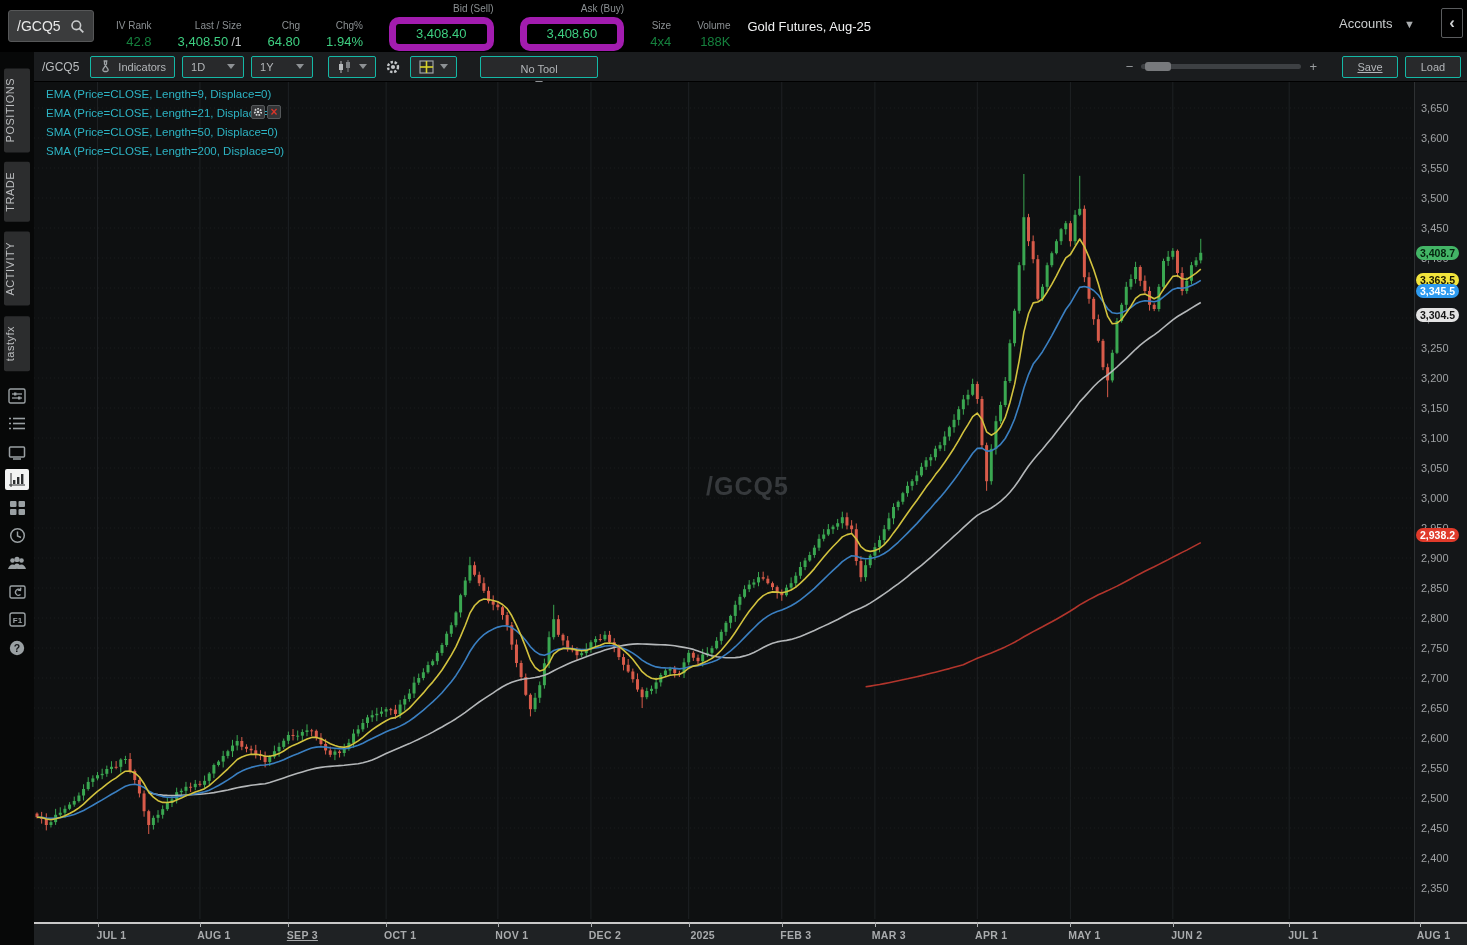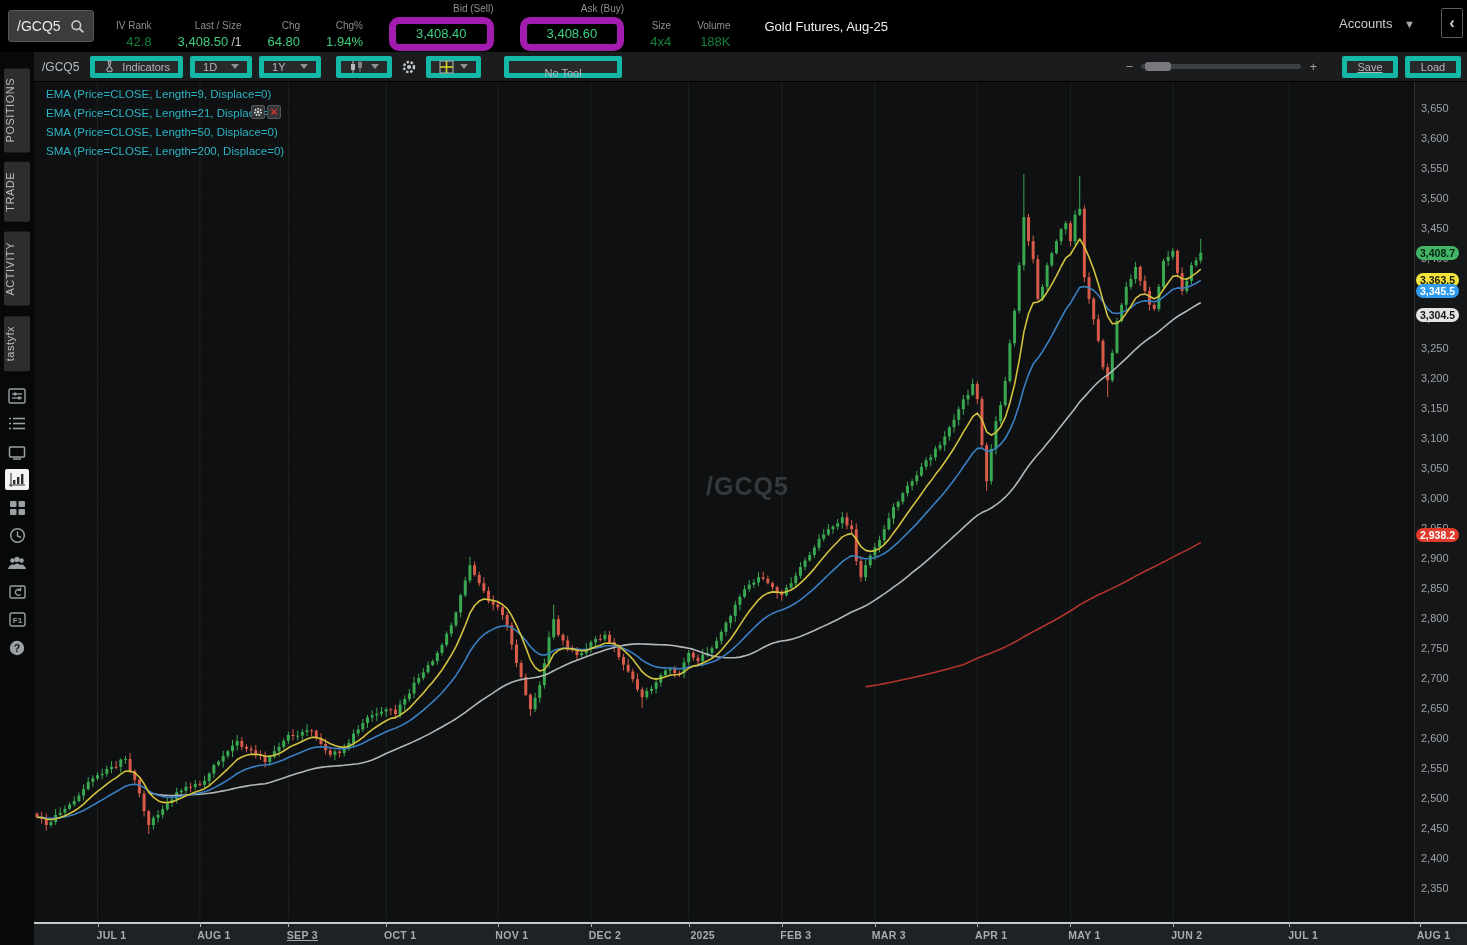--- a/index.html
+++ b/index.html
@@ -12,21 +12,21 @@
   .symbol-box { width:86px; height:32px; margin:0 8px 0 8px; background:#3b3c3d; border:1px solid #565758;
     border-radius:3px; display:flex; align-items:center; padding:0 8px; cursor:pointer; }
   .symbol-box span { color:#e8e8e8; font-size:14px; flex:1; }
   .quote-fields { display:flex; align-items:flex-end; gap:26px; margin-left:14px; }
   .qf { display:flex; flex-direction:column; align-items:flex-end; }
   .qf .lbl { color:#8b9093; font-size:10px; line-height:14px; }
   .qf .val { font-size:13px; line-height:18px; color:#15803d; white-space:nowrap; }
   .qf .val.green { color:#3ecf81; }
   .qf .val .dim { color:#c7cacc; font-size:12px; }
   .qf.boxed .val { border:7px solid #a21caf; border-radius:10px; padding:1px 20px; margin-top:1px; }
-  .instrument { color:#f0f1f2; font-size:13px; margin-left:34px; white-space:nowrap; }
+  .instrument { color:#f0f1f2; font-size:13px; margin-left:17px; white-space:nowrap; }
   .accounts { position:absolute; right:52px; top:16px; color:#c9cccd; font-size:13px; cursor:pointer; }
   .accounts .caret { color:#a9acae; font-size:11px; margin-left:8px; }
   .collapse-box { position:absolute; right:4px; top:8px; width:22px; height:30px; border:1px solid #5a5c5e;
     border-radius:2px; color:#cfd1d2; font-size:17px; font-weight:bold; text-align:center; line-height:28px; cursor:pointer; }
 
   
   .main { flex:1; display:flex; min-height:0; }
   .sidebar { width:34px; background:#070808; display:flex; flex-direction:column; align-items:center; }
   .vtab { writing-mode:vertical-rl; transform:rotate(180deg); background:#2c2d2e; color:#bdbfc1;
     font-size:11px; letter-spacing:0.5px; padding:10px 0; width:26px; text-align:center;
@@ -36,21 +36,21 @@
   .side-icon { width:24px; height:21px; display:flex; align-items:center; justify-content:center; cursor:pointer; }
   .side-icon svg { display:block; }
   .side-icon.active { background:#f2f3f3; border-radius:2px; }
 
   .chart-panel { flex:1; display:flex; flex-direction:column; min-width:0; }
 
   
   .toolbar { height:30px; background:#1a1c1e; border-bottom:1px solid #000; display:flex; align-items:center;
     padding:0 6px; gap:7px; flex:0 0 30px; }
   .tb-sym { color:#b9bcbe; font-size:12px; margin:0 4px 0 2px; }
-  .tb-btn { height:22px; background:#28292b; border:5px solid #14b8a6; border-radius:2px; color:#b3b6b9;
+  .tb-btn { height:22px; background:#28292b; border:1px solid #14b8a6; border-radius:2px; color:#b3b6b9;
     font-size:11px; display:flex; align-items:center; gap:6px; padding:0 8px; cursor:pointer; white-space:nowrap; }
   .tb-btn .dcaret { width:0; height:0; border-left:4px solid transparent; border-right:4px solid transparent;
     border-top:5px solid #8e9194; }
   .tb-plain { background:none; border:none; }
   .tb-spacer { flex:1; }
   .zoomctl { display:flex; align-items:center; gap:8px; margin-right:18px; }
   .zoomctl .zchar { color:#9a9da0; font-size:13px; cursor:pointer; }
   .ztrack { width:160px; height:5px; background:#3d4043; border-radius:3px; position:relative; cursor:pointer; }
   .zhandle { position:absolute; left:4px; top:-2px; width:26px; height:9px; background:#77797c; border-radius:3px; cursor:pointer; }
   .tb-btn.wide { padding:0 14px; }

